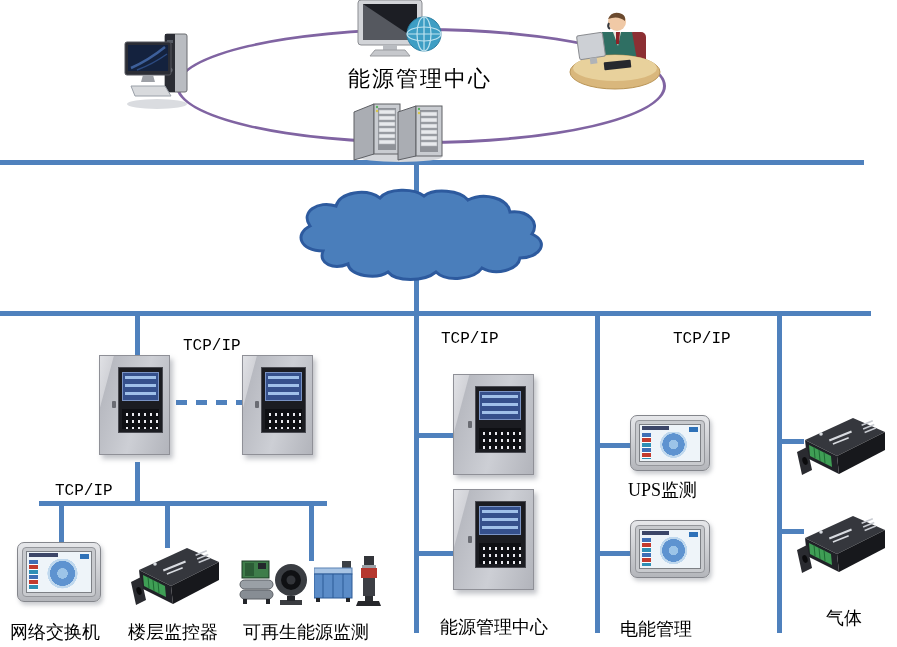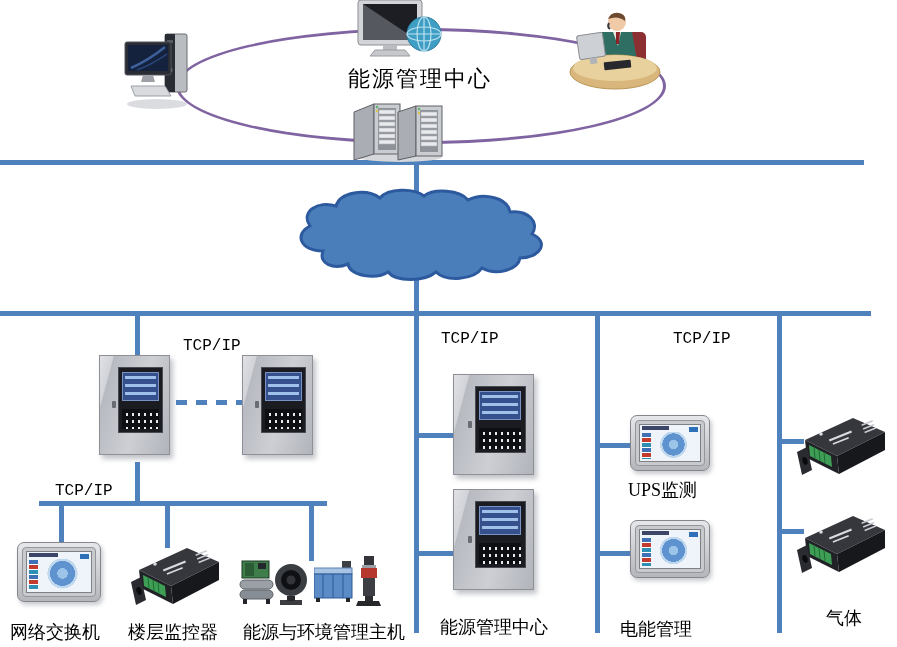--- a/index.html
+++ b/index.html
@@ -246,21 +246,21 @@
     <rect x="9" y="0" width="10" height="9" fill="#33353a"></rect>
     <rect x="7" y="9" width="14" height="3" fill="#9aa0a6"></rect>
     <rect x="6" y="12" width="16" height="10" fill="#b5372e"></rect>
     <rect x="8" y="22" width="12" height="18" fill="#3c3e44"></rect>
     <polygon points="3,45 24,45 26,50 1,50" fill="#26272b"></polygon>
     <rect x="10" y="40" width="8" height="5" fill="#2b2d31"></rect>
   </svg>
 
   <div class="lbl" style="left:10px;top:620px">网络交换机</div>
   <div class="lbl" style="left:128px;top:620px">楼层监控器</div>
-  <div class="lbl" style="left:243px;top:620px">能源与环境管理主机</div>
+  <div class="lbl" style="left:243px;top:620px">可再生能源监测</div>
 
   <div class="stub" style="left:419px;top:433px;width:38px;height:5px"></div>
   <div class="stub" style="left:419px;top:551px;width:38px;height:5px"></div>
   <div class="cabinet" style="left:453px;top:374px;width:86px;height:108px">
     <div class="cab-body">
       <div class="cab-hinge"></div>
       <div class="cab-door">
           <div class="cab-screen"></div>
           <div class="cab-keys"></div>
         </div>

